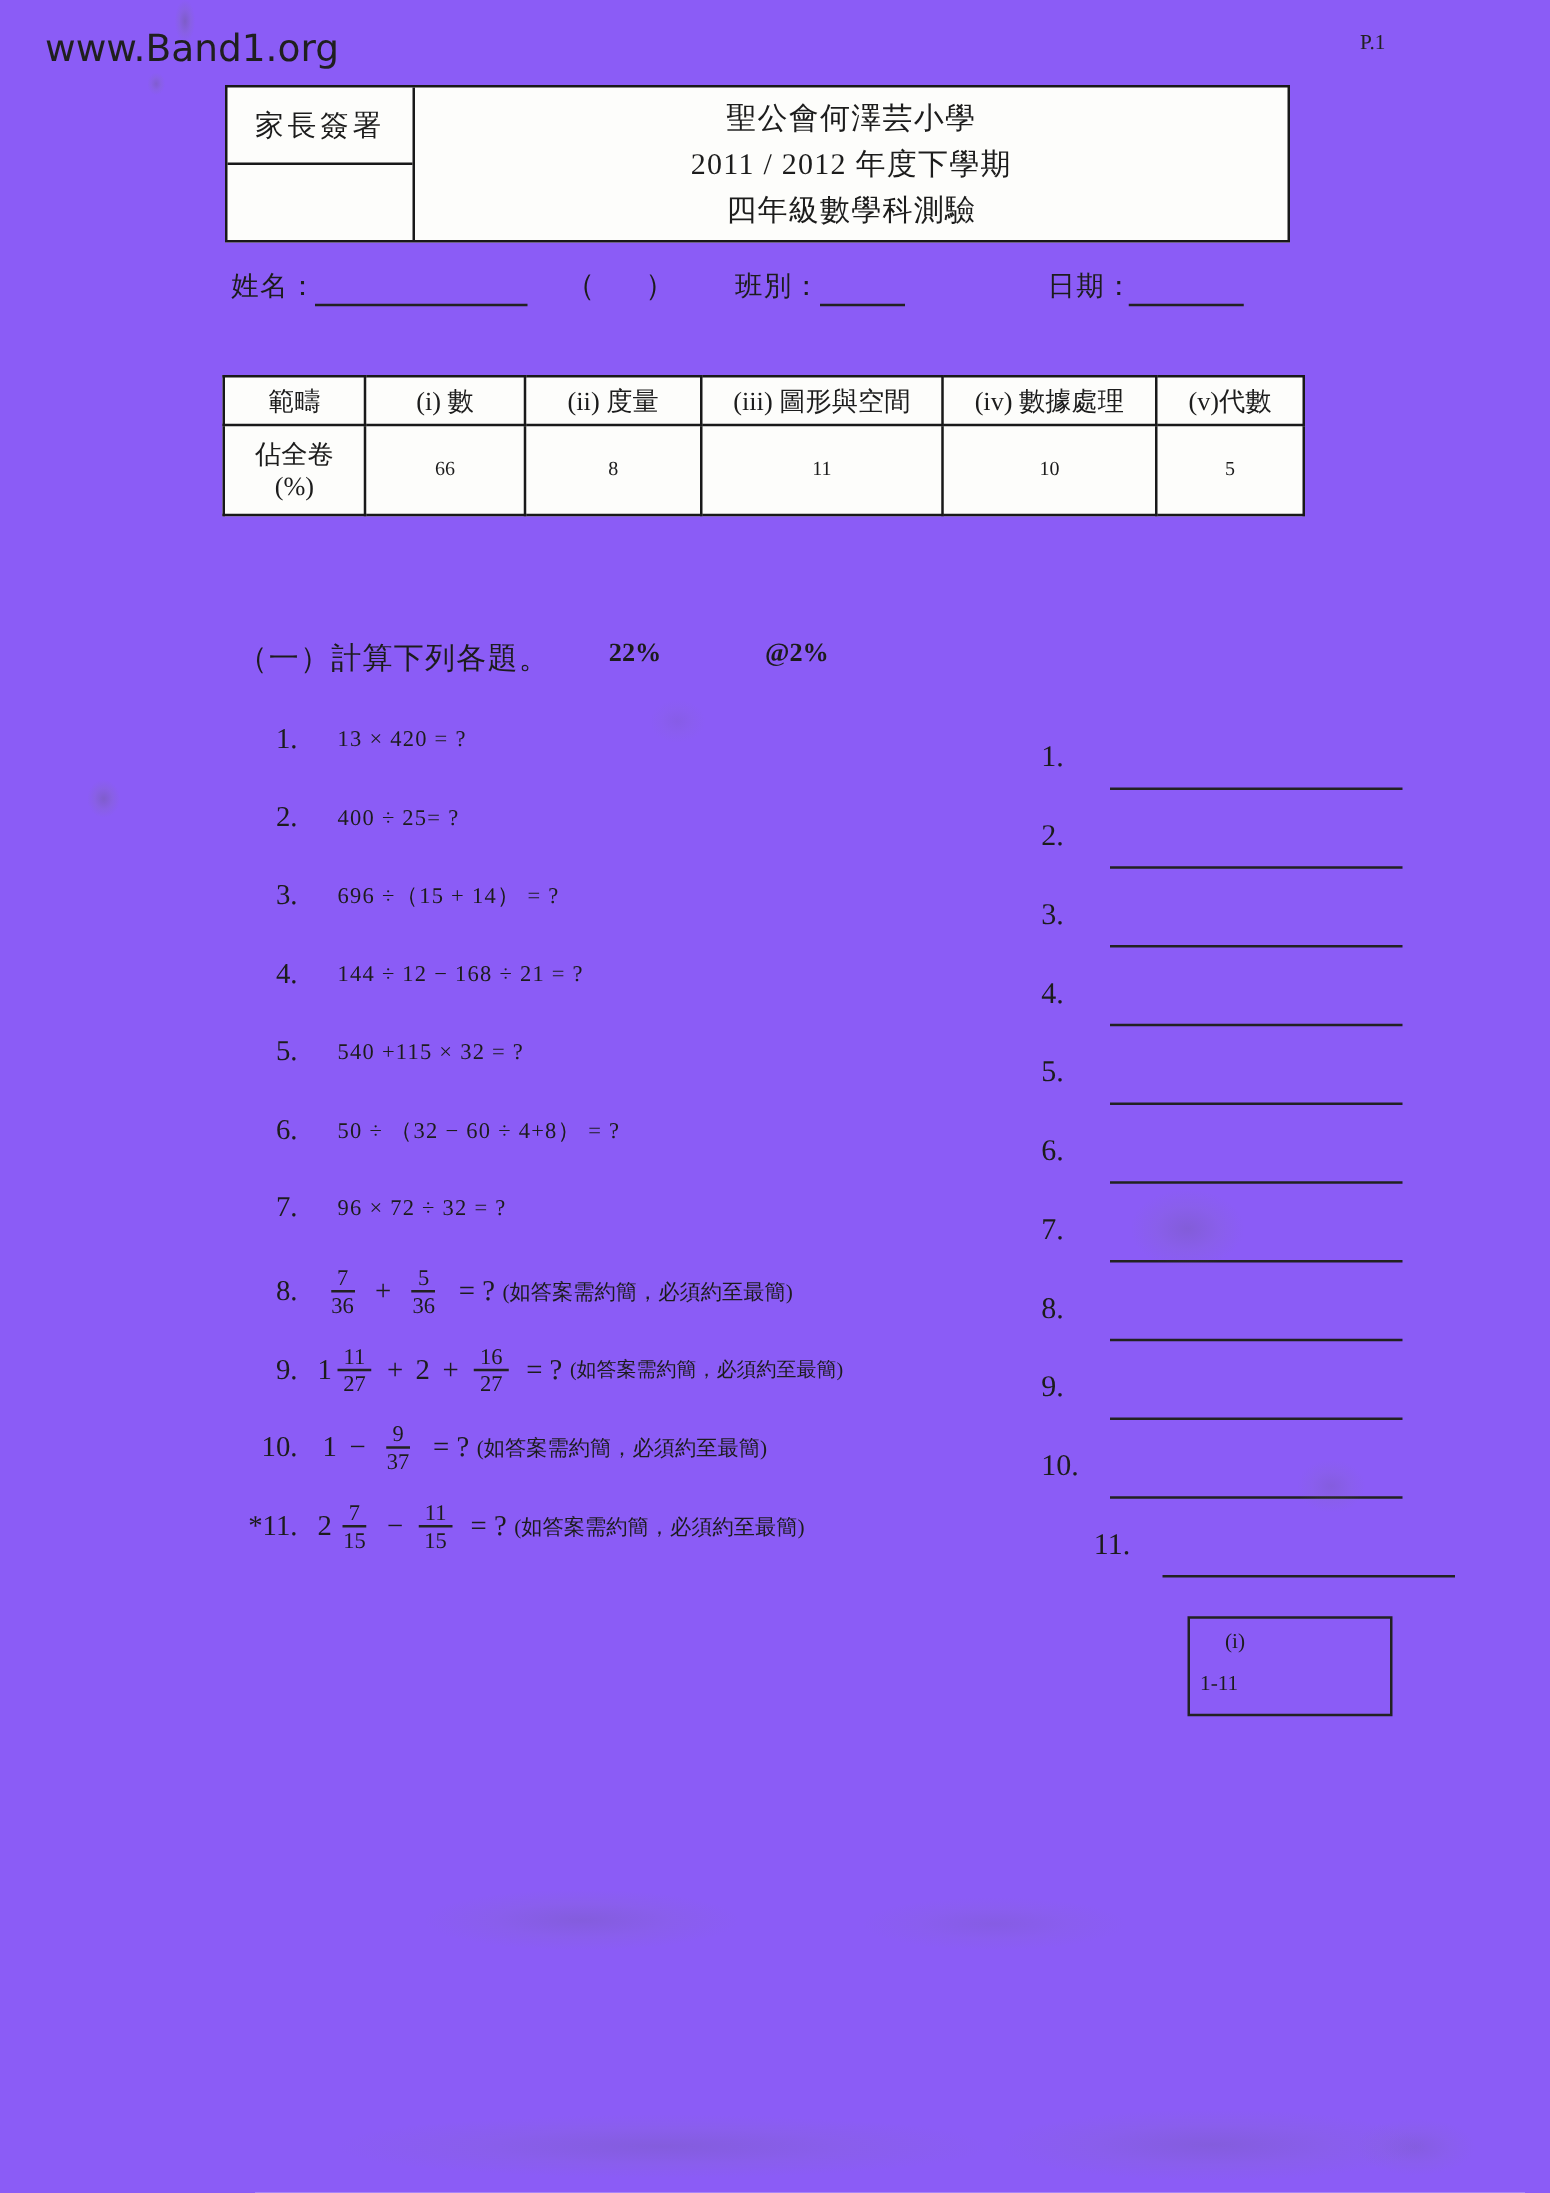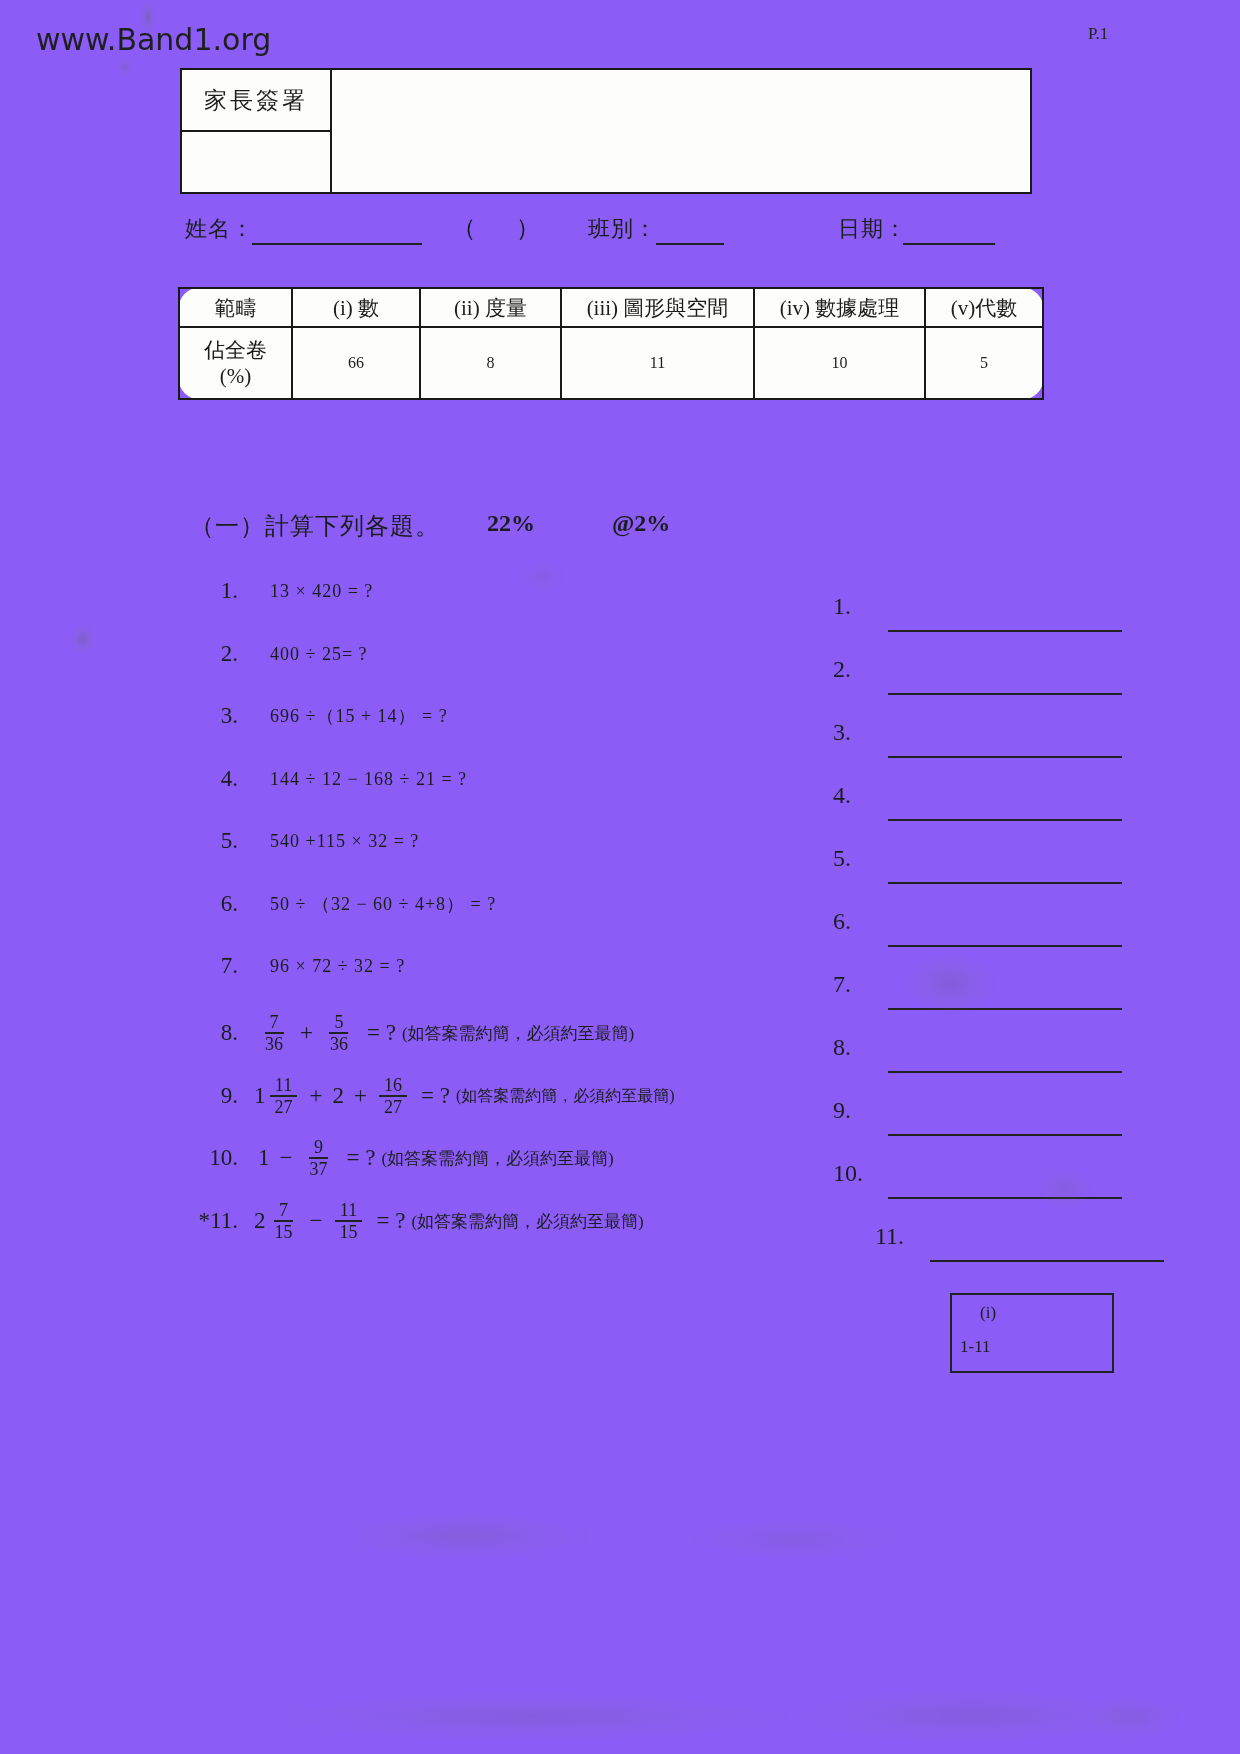--- a/index.html
+++ b/index.html
@@ -46,34 +46,34 @@
     font-size:23px; letter-spacing:2px;
   }
   .ht-right-bottom { flex:1; }
 
   
   .info-label { font-size:22px; letter-spacing:1px; }
   .u-line { border-bottom:2px solid #222; height:0; }
 
   
   .cat-table {
-    left:178px; top:287px; position:absolute;
-    border-collapse:collapse; background:#fdfdfb;border-radius:23px;
+    left:178px; top:300px; position:absolute;
+    border-collapse:collapse; background:#fdfdfb;
   }
   .cat-table td {
     border:2px solid #191919; text-align:center;
     font-size:21px; padding:0 4px; white-space:nowrap;
   }
   .cat-header-row td { height:37px; }
   .cat-value-row td { height:70px; font-size:16px; font-weight:normal; }
   .cat-value-row td.cat-label { font-weight:normal; font-size:21px; line-height:1.25; }
 
   
   .sec-heading { font-size:24px; letter-spacing:1px; }
-  .sec-pct { font-size:24px; font-weight:bold; }
+  .sec-pct { font-size:21px; font-weight:bold; }
 
   
   .q-row { position:absolute; left:180px; display:flex; align-items:center; white-space:nowrap; }
   .q-num { width:58px; text-align:right; font-size:23px; margin-right:16px; flex:none; }
   .q-expr { font-size:18px; letter-spacing:1px;margin-left:16px; }
   .frac { display:inline-flex; flex-direction:column; align-items:center;
           font-size:18px; line-height:1.12; margin:0 6px; vertical-align:middle; }
   .frac .fn { padding:0 5px; border-bottom:2px solid #222; }
   .frac .fd { padding:0 5px; }
   .mixed { display:inline-flex; align-items:center; }
@@ -108,20 +108,25 @@
 
 <div class="page">
 
   <div class="abs watermark">www.Band1.org</div>
   <div class="abs page-num">P.1</div>
 
   <div class="abs header-table">
     <div class="ht-left">
       <div class="ht-left-top">家長簽署</div>
       <div class="ht-left-bottom"></div>
+    </div>
+    <div class="ht-center">
+      <div class="line">聖公會何澤芸小學</div>
+      <div class="line">2011 / 2012 年度下學期</div>
+      <div class="line">四年級數學科測驗</div>
     </div>
   </div>
 
   <div class="abs info-label" style="left:185px; top:214px;">姓名：</div>
   <div class="abs u-line" style="left:252px; top:243px; width:170px;"></div>
   <div class="abs info-label" style="left:452px; top:212px; font-size:24px;">（</div>
   <div class="abs info-label" style="left:516px; top:212px; font-size:24px;">）</div>
   <div class="abs info-label" style="left:588px; top:214px;">班別：</div>
   <div class="abs u-line" style="left:656px; top:243px; width:68px;"></div>
   <div class="abs info-label" style="left:838px; top:214px;">日期：</div>

